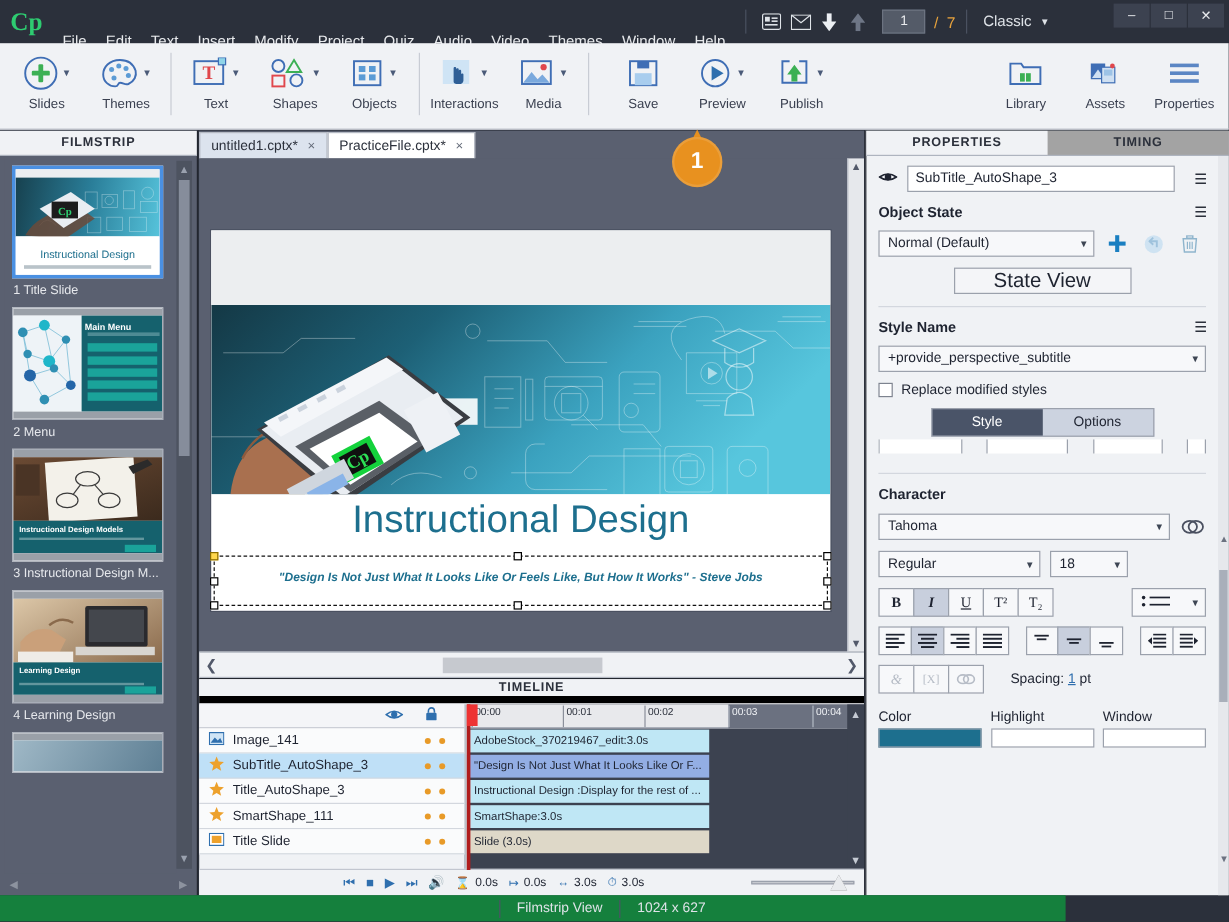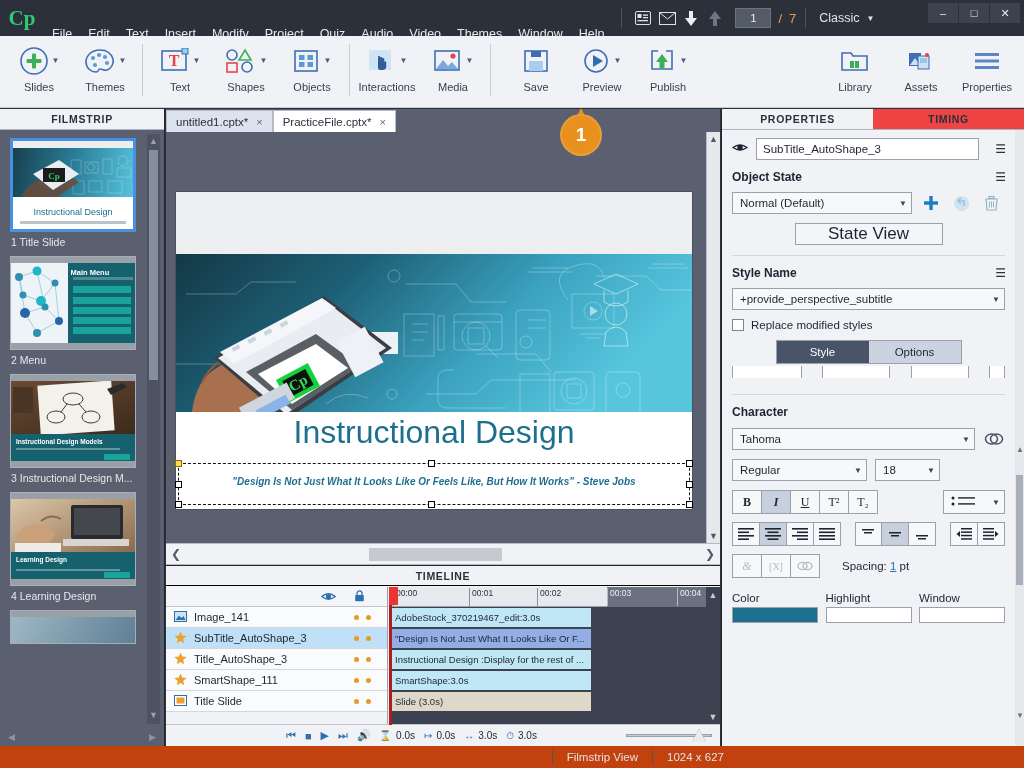--- a/index.html
+++ b/index.html
@@ -174,21 +174,21 @@
   }
 
   
   .timeline-panel {
     position: absolute; left: 166px; top: 565px; width: 554px; height: 181px;
     background: #f0f2f5; border-top: 1px solid #22262f;
   }
   .tl-header {
     height: 20px; background: #f0f2f5; color:#2b303b; font-size: 10.5px;
     font-weight: bold; letter-spacing:.7px; display:flex; align-items:center; justify-content:center;
-    border-bottom: 1px solid #000000;
+    border-bottom: 6px solid #000000;
   }
   .tl-cols { position: absolute; top: 21px; left: 0; width: 554px; height: 138px; }
   .tl-left { position:absolute; left:0; top:0; width:222px; height:138px; border-right:1px solid #9ba1ac; }
   .tl-toprow {
     height: 20px; display:flex; align-items:center; justify-content:flex-end;
     gap: 18px; padding-right: 22px; border-bottom:1px solid #c2c6cf; background:#f4f5f8;
   }
   .tl-row {
     height: 21px; display:flex; align-items:center; gap:7px; padding-left:8px;
     border-bottom: 1px solid #d3d7de; font-size: 11px; color:#1e2330; background:#fafbfc;
@@ -227,21 +227,21 @@
   .props {
     position: absolute; left: 721px; top: 109px; width: 303px; height: 637px;
     background: #f0f2f5; border-left: 1px solid #22262f;
   }
   .pr-tabs { display:flex; height: 21px; }
   .pr-tab {
     flex:1; display:flex; align-items:center; justify-content:center;
     font-size:10.5px; font-weight:bold; letter-spacing:.7px; color:#2b303b;
     background:#f0f2f5; border-bottom:1px solid #aeb4bf;
   }
-  .pr-tab.inactive { background:#ef4444; }
+  .pr-tab.inactive { background:#a3a3a3; }
   .pr-body { position:absolute; top:21px; left:0; right:9px; bottom:0; padding: 8px 10px 0 10px; overflow:hidden; }
   .row { display:flex; align-items:center; gap:8px; margin-bottom:9px; }
   .eye { width:16px; color:#2b303b; font-size:12px; text-align:center; }
   .pr-input {
     flex:1; height: 22px; background:#fff; border:1px solid #9ba1ac; font-size:11.5px;
     color:#1e2330; display:flex; align-items:center; padding: 0 6px;
   }
   .hmenu { width: 18px; color:#2b303b; font-size:12px; text-align:right; letter-spacing:-1px;}
   .sec-title { font-size:12px; font-weight:bold; color:#1e2330; }
   .sec-row { display:flex; align-items:center; justify-content:space-between; margin: 10px 0 8px 0; }
@@ -280,22 +280,22 @@
   .triple > div { width: 86px; }
   .lbl-sm { font-size:11.5px; color:#1e2330; margin-bottom:3px; }
   .swatch { height: 16px; border:1px solid #9ba1ac; background:#fff; }
   .pr-vscroll {
     position:absolute; right:0; top:21px; bottom:0; width:9px; background:#e6e8ec;
   }
   .pr-vthumb { position:absolute; left:1px; top: 345px; width:7px; height:110px; background:#a9afba; }
 
   
   .statusbar {
-    position: absolute; left:0; bottom:0; width:1024px; height: 22px;
-    background: #c2410c; display:flex; align-items:center; justify-content:flex-end;
+    position: absolute; left:0; bottom:0; width:888px; height: 22px;
+    background: #15803d; display:flex; align-items:center; justify-content:flex-end;
   }
   .sb-item { color:#dfe3e8; font-size: 11.5px; padding: 0 14px; }
   .sb-sep { width:1px; height:15px; background:#4c5466; }
 </style>
 </head>
 <body>
 
 <div id="app">
 
   <div class="menubar">

